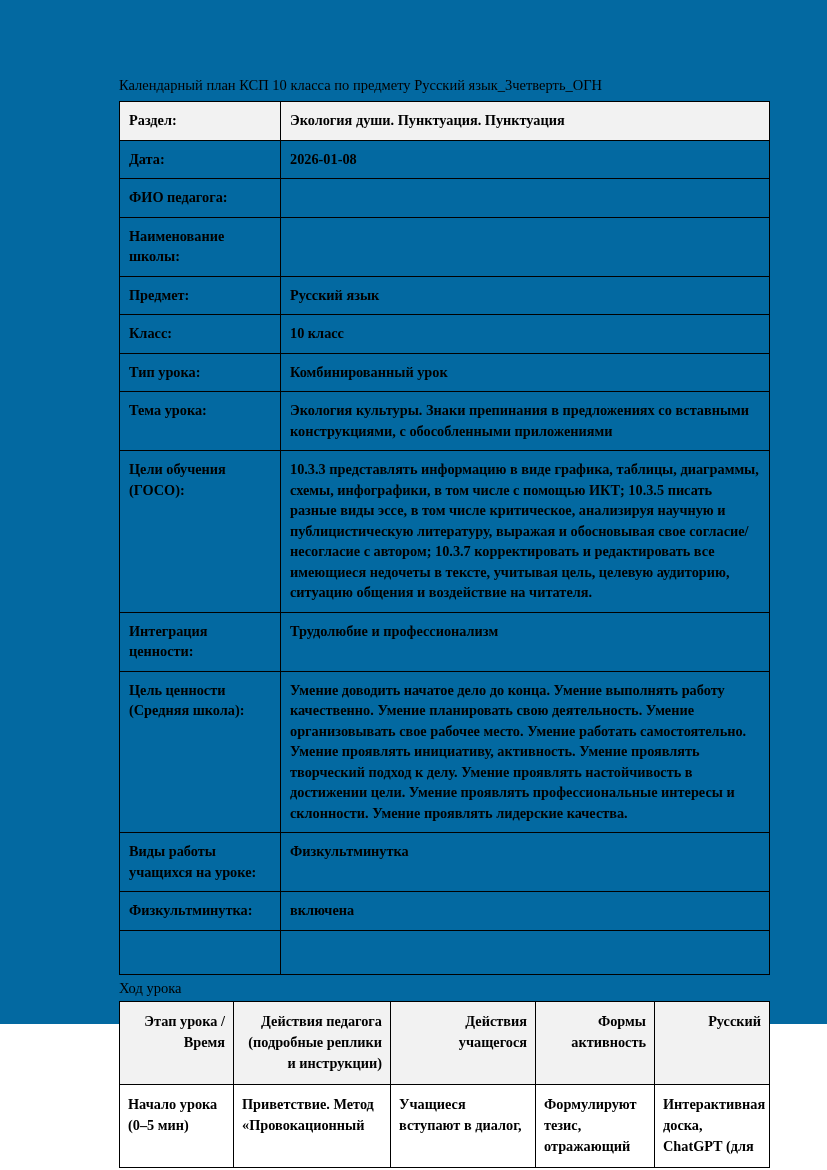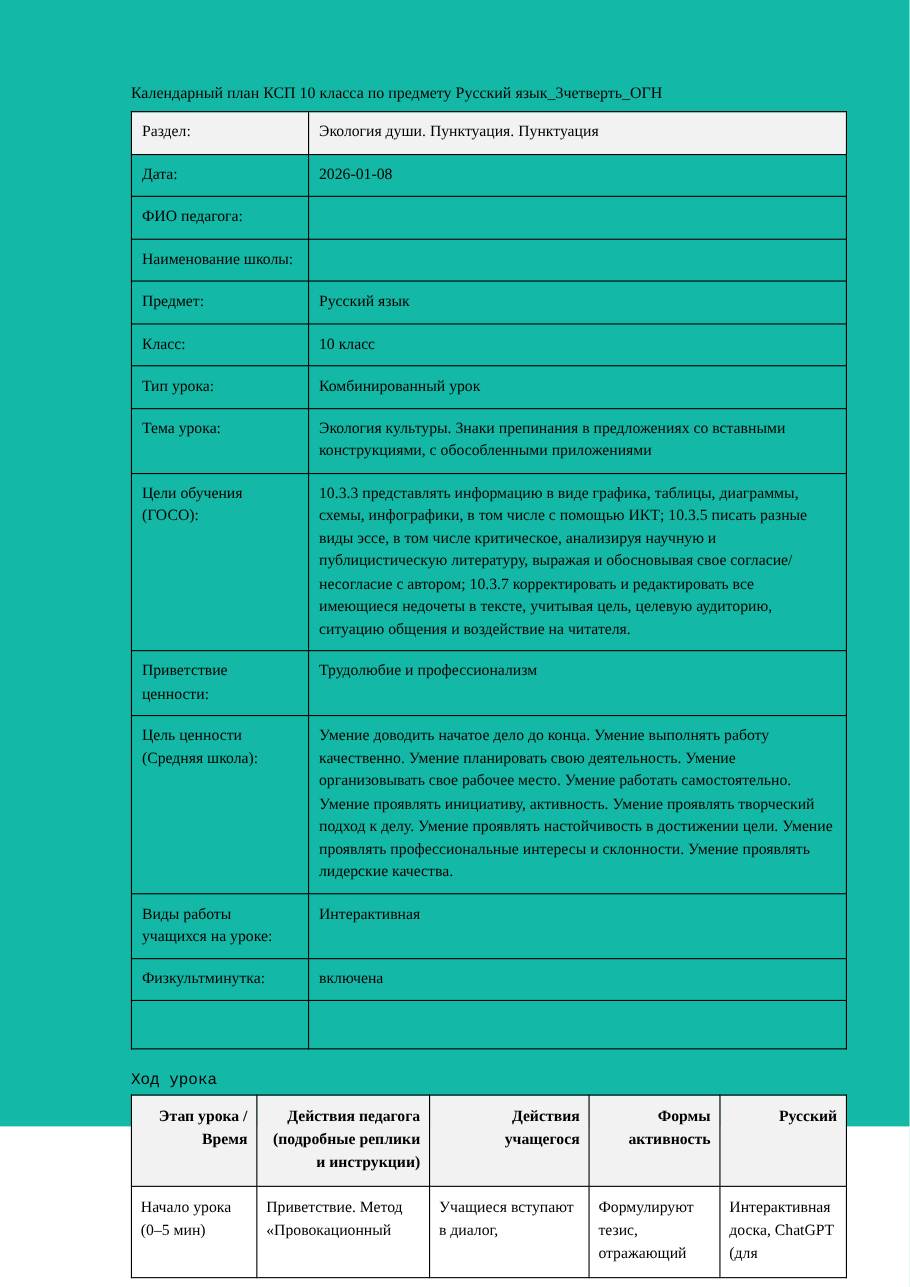--- a/index.html
+++ b/index.html
@@ -12,56 +12,55 @@
     height: 1170px;
     font-family: "Liberation Serif", "DejaVu Serif", serif;
     color: #000000;
     -webkit-font-smoothing: antialiased;
   }
   .page {
     position: relative;
     width: 827px;
     height: 1024px;
     box-sizing: border-box;
-    background: #14b8a6;
+    background: #0369a1;
   }
   .content {
     position: absolute;
     left: 119px;
     top: 76px;
     width: 650px;
   }
 
   .doc-title {
     font-size: 14.5px;
     line-height: 19px;
     margin: 0 0 6px 0;
     white-space: nowrap;
   }
 
   .section-label {
     font-size: 14.5px;
     line-height: 19px;
-    margin: 19px 0 3px 0;
-    font-family: Liberation Mono, monospace;
+    margin: 4px 0 3px 0;
   }
 
   table.grid {
     border-collapse: collapse;
     table-layout: fixed;
     width: 650px;
     border: 1.4px solid #000000;
   }
   table.grid td, table.grid th {
     border: 1.1px solid #000000;
     vertical-align: top;
     padding: 8px 9px 9px 9px;
     font-size: 14.3px;
     line-height: 20.5px;
-    font-weight: normal;
+    font-weight: bold;
     text-align: left;
   }
 
   
   table.info-table col.c-label { width: 161px; }
   table.info-table col.c-value { width: 489px; }
   table.info-table tr.shaded td { background: #f2f2f2; }
   table.info-table td.label { }
   table.info-table td.value { }
   table.info-table td.empty-row { height: 26px; }
@@ -130,30 +129,30 @@
         </tr>
         <tr>
           <td class="label">Тема урока:</td>
           <td class="value">Экология культуры. Знаки препинания в предложениях со вставными конструкциями, с обособленными приложениями</td>
         </tr>
         <tr>
           <td class="label">Цели обучения (ГОСО):</td>
           <td class="value">10.3.3 представлять информацию в виде графика, таблицы, диаграммы, схемы, инфографики, в том числе с помощью ИКТ; 10.3.5 писать разные виды эссе, в том числе критическое, анализируя научную и публицистическую литературу, выражая и обосновывая свое согласие/несогласие с автором; 10.3.7 корректировать и редактировать все имеющиеся недочеты в тексте, учитывая цель, целевую аудиторию, ситуацию общения и воздействие на читателя.</td>
         </tr>
         <tr>
-          <td class="label">Приветствие ценности:</td>
+          <td class="label">Интеграция ценности:</td>
           <td class="value">Трудолюбие и профессионализм</td>
         </tr>
         <tr>
           <td class="label">Цель ценности (Средняя школа):</td>
           <td class="value">Умение доводить начатое дело до конца. Умение выполнять работу качественно. Умение планировать свою деятельность. Умение организовывать свое рабочее место. Умение работать самостоятельно. Умение проявлять инициативу, активность. Умение проявлять творческий подход к делу. Умение проявлять настойчивость в достижении цели. Умение проявлять профессиональные интересы и склонности. Умение проявлять лидерские качества.</td>
         </tr>
         <tr>
           <td class="label">Виды работы учащихся на уроке:</td>
-          <td class="value">Интерактивная</td>
+          <td class="value">Физкультминутка</td>
         </tr>
         <tr>
           <td class="label">Физкультминутка:</td>
           <td class="value">включена</td>
         </tr>
         <tr>
           <td class="label empty-row"></td>
           <td class="value empty-row"></td>
         </tr>
       </tbody>

